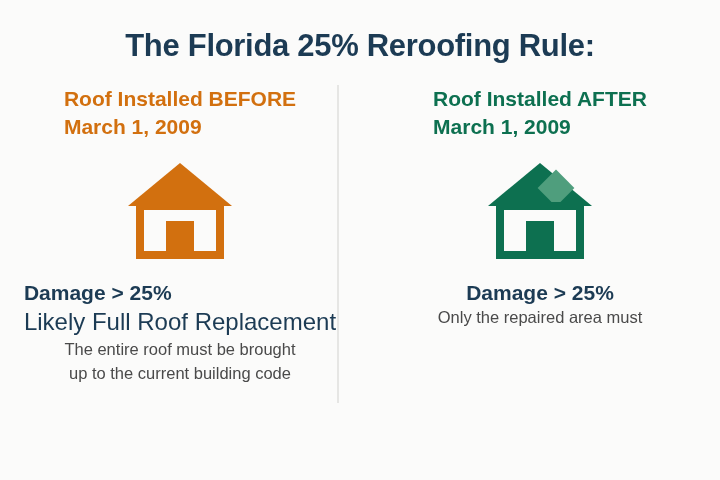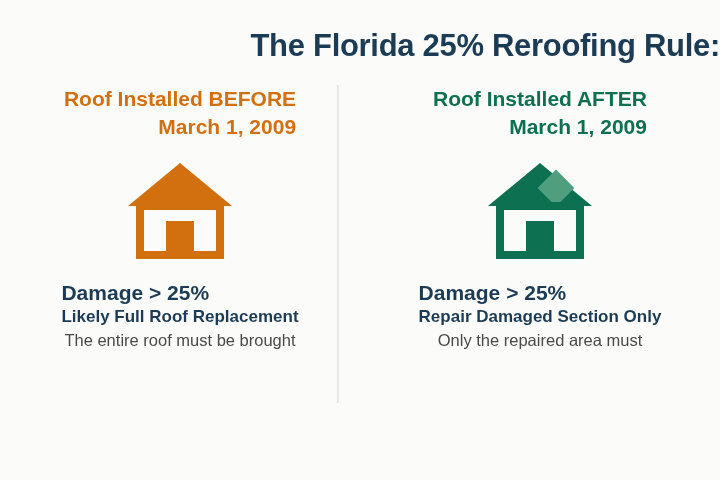--- a/index.html
+++ b/index.html
@@ -17,21 +17,21 @@
   .infographic {
     position: absolute;
     inset: 0;
     display: flex;
     flex-direction: column;
   }
 
   
   .title-block {
     padding-top: 26px;
-    text-align: right;
+    text-align: center;
   }
   .title-line {
     color: #1c3b54;
     font-size: 31px;
     font-weight: bold;
     line-height: 1.32;
     letter-spacing: -0.3px;
   }
 
   
@@ -52,21 +52,21 @@
   .column {
     flex: 1 1 50%;
     display: flex;
     flex-direction: column;
     align-items: center;
     padding: 0 16px;
     box-sizing: border-box;
   }
 
   .col-heading {
-    text-align: right;
+    text-align: left;
     font-size: 21px;
     font-weight: bold;
     line-height: 1.33;
     margin-top: 6px;
   }
   .col-heading .hl2 { display: block; }
   .column.before .col-heading { color: #d2700f; }
   .column.after  .col-heading { color: #0d7050; }
 
   
@@ -84,22 +84,22 @@
     margin-top: 18px;
     text-align: left;
     color: #1c3b54;
   }
   .emph-1 {
     font-size: 21px;
     font-weight: bold;
     line-height: 1.3;
   }
   .emph-2 {
-    font-size: 17px;
-    font-weight: bold;
+    font-size: 24px;
+    font-weight: normal;
     line-height: 1.35;
     white-space: nowrap;
   }
   .note-block {
     text-align: center;
     color: #4a4a4a;
     font-size: 16.5px;
     line-height: 1.45;
   }
   .note-line { display: block; }
@@ -135,20 +135,21 @@
         </svg>
       </div>
 
       <div class="emph-block">
         <div class="emph-1">Damage &gt; 25%</div>
         <div class="emph-2">Likely Full Roof Replacement</div>
       </div>
 
       <div class="note-block">
         <span class="note-line">The entire roof must be brought</span>
+        <span class="note-line">up to the current building code</span>
       </div>
 
     </div>
 
     <div class="column after">
 
       <div class="col-heading">
         <span class="hl1">Roof Installed AFTER</span>
         <span class="hl2">March 1, 2009</span>
       </div>
@@ -161,21 +162,20 @@
           <rect x="57" y="16" width="26" height="26" fill="#4f9e7d" transform="rotate(45 70 29)"></rect>
 
           <rect x="14" y="47" width="80" height="49" fill="none" stroke="#0d7050" stroke-width="8"></rect>
 
           <rect x="40" y="62" width="28" height="38" fill="#0d7050"></rect>
         </svg>
       </div>
 
       <div class="emph-block">
         <div class="emph-1">Damage &gt; 25%</div>
-        <div class="emph-2">Repair Damaged Section Only</div>
       </div>
 
       <div class="note-block">
         <span class="note-line">Only the repaired area must</span>
       </div>
 
     </div>
 
   </div>
 </div>

